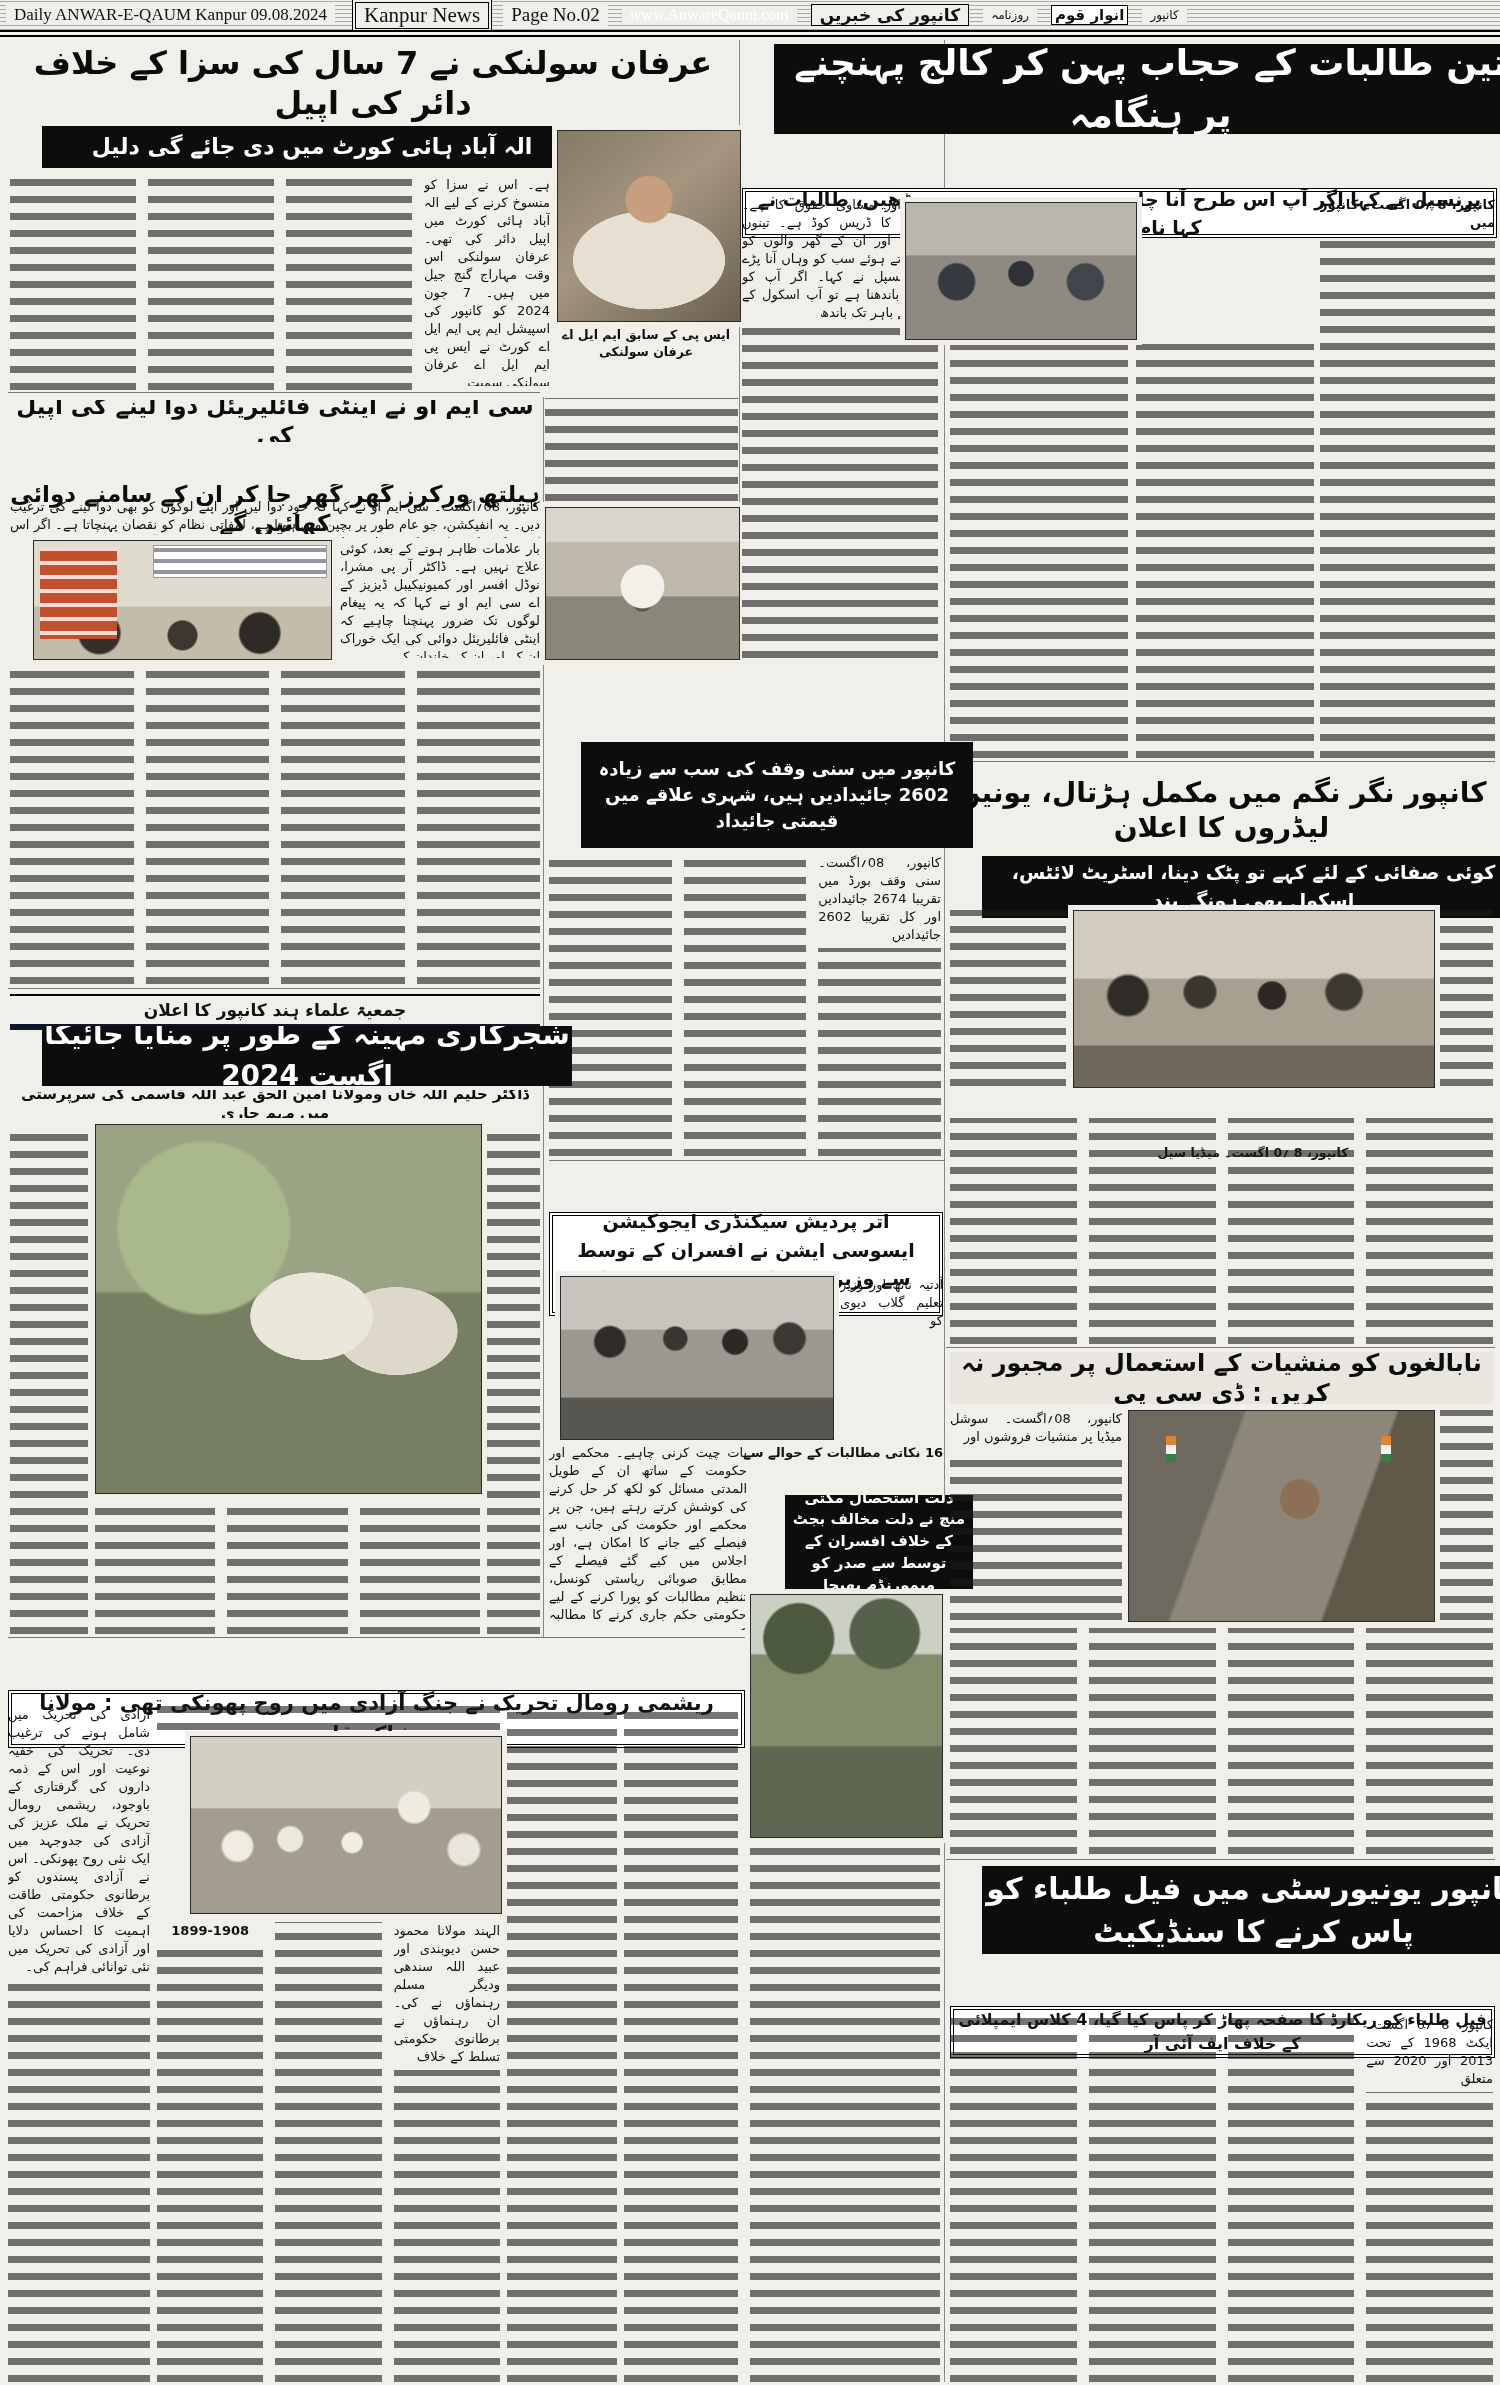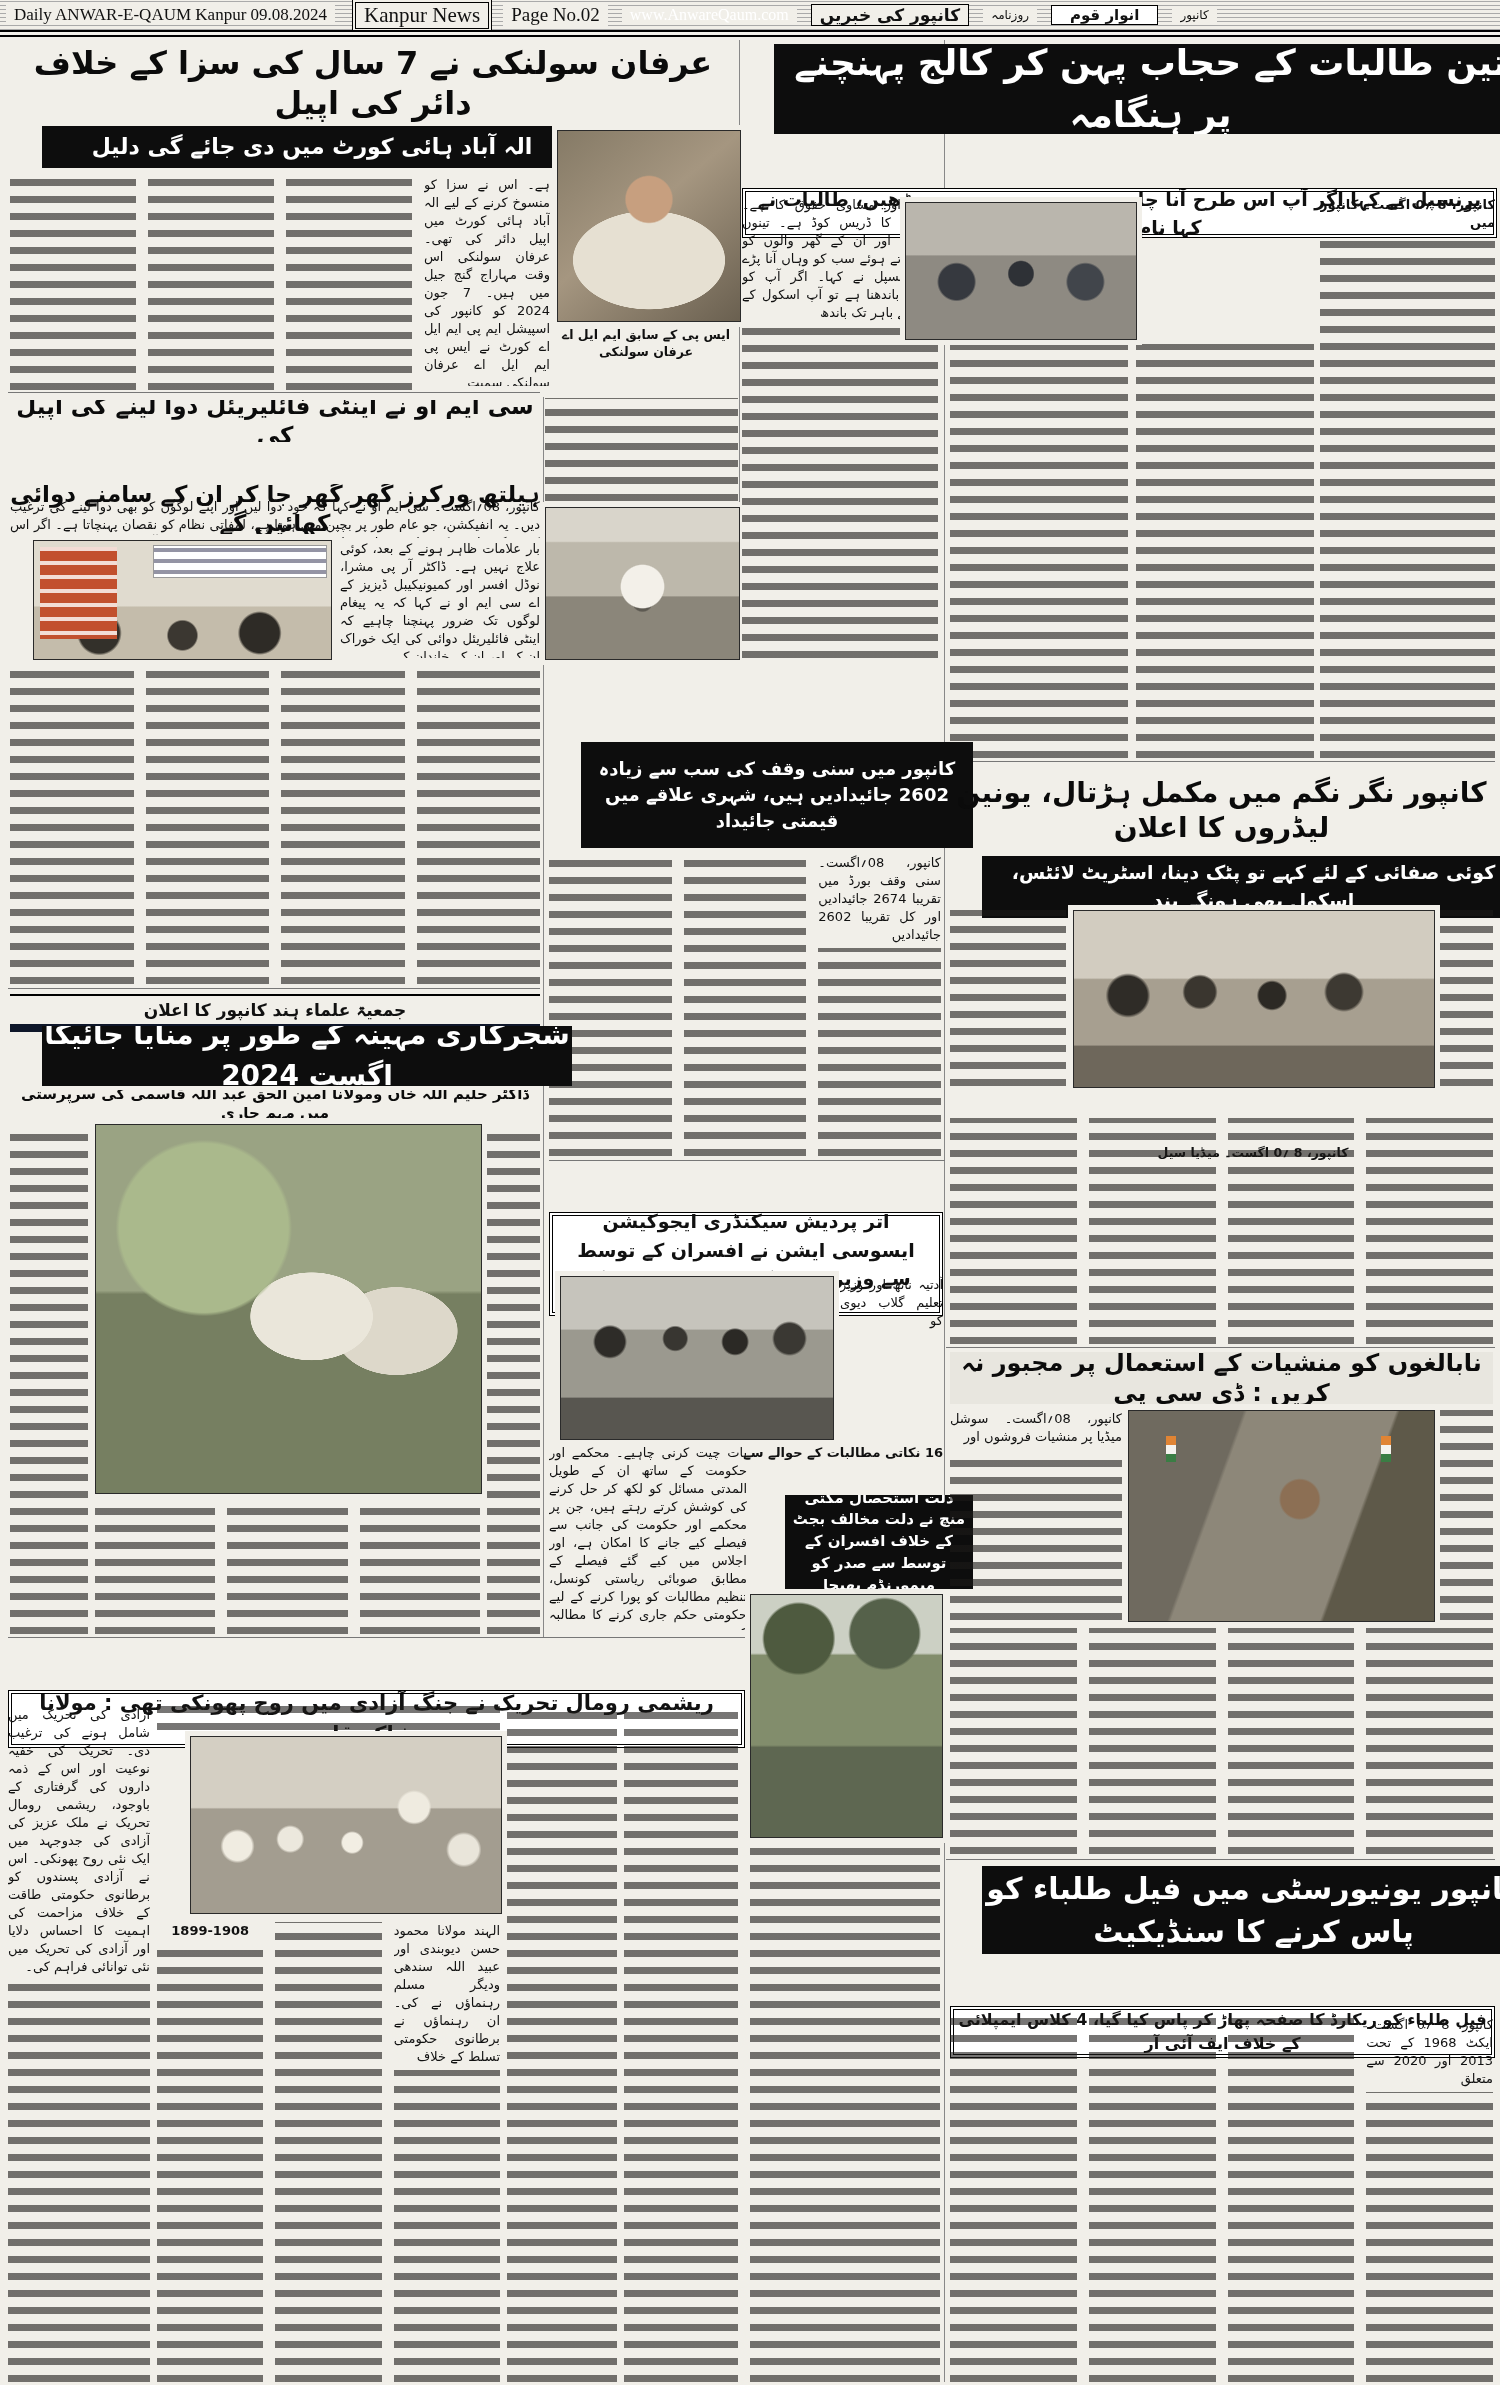--- a/index.html
+++ b/index.html
@@ -16,21 +16,21 @@
   .mbox{border:1px solid #000;box-shadow:0 0 0 2px #f1efe9,0 0 0 3px #000;background:#fff;padding:1px 26px;font-size:21px;}
   .mblack{background:#000;color:#fff;padding:3px 16px;font-size:16px;}
   .mubox{border:1px solid #000;background:#fff;padding:1px 14px;font-weight:bold;font-size:17px;}
   .rule2{background:transparent;border-top:2px solid #000;border-bottom:2px solid #000;height:3px;}
   .vrule{background:#888;width:1px;}
   .hrule{background:#777;height:1px;}
   
   .hl{font-weight:bold;color:#0b0b0b;display:flex;align-items:center;justify-content:center;text-align:center;overflow:hidden;line-height:1.25;}
   .blackbar{background:#0d0d0d;color:#fff;display:flex;align-items:center;justify-content:center;text-align:center;overflow:hidden;font-weight:bold;line-height:1.45;margin-left:32px;}
   .whitebox{background:#fff;border:1px solid #000;box-shadow:inset 0 0 0 2px #fff,inset 0 0 0 3px #000;display:flex;align-items:center;justify-content:center;text-align:center;font-weight:bold;overflow:hidden;line-height:1.5;margin-top:48px;}
-  .kickerbar{border-top:2px solid #000;border-bottom:8px solid #0f172a;display:flex;align-items:center;justify-content:center;font-weight:bold;overflow:hidden;}
+  .kickerbar{border-top:2px solid #000;border-bottom:6px solid #0f172a;display:flex;align-items:center;justify-content:center;font-weight:bold;overflow:hidden;}
   
   .cols{display:flex;gap:12px;}
   .fill{flex:1;background-image:repeating-linear-gradient(0deg,rgba(28,26,24,.6) 0 7px,rgba(28,26,24,0) 7px 17px);}
   .colstack{flex:1;display:flex;flex-direction:column;}
   .lead{font-size:13px;line-height:18px;text-align:justify;overflow:hidden;margin-bottom:4px;}
   .grow{flex:1;}
   .cap{font-weight:bold;font-size:12.5px;line-height:17px;text-align:center;overflow:hidden;}
   
   .ph{border:1px solid #2a2a2a;box-shadow:0 0 0 5px #f1efe9;overflow:hidden;}
   .ph-irfan{background:radial-gradient(circle at 50% 36%,#c79f7f 0 15%,transparent 16%),radial-gradient(ellipse 42% 26% at 50% 68%,#e6e0d2 0 99%,transparent 100%),linear-gradient(140deg,#857a66 0%,#a59680 45%,#6a6050 100%);}
@@ -55,21 +55,21 @@
 
 <div class="page">
 
   <div class="abs mast">
     <span class="seg serif" style="font-size:17px;">Daily ANWAR-E-QAUM Kanpur 09.08.2024</span>
     <span class="seg serif mbox" style="margin-left:6px;">Kanpur News</span>
     <span class="seg serif" style="font-size:19px;">Page No.02</span>
     <span class="seg serif mblack">www.AnwareQaum.com</span>
     <span class="seg u mubox">کانپور کی خبریں</span>
     <span class="seg u" style="font-size:12px;">روزنامہ</span>
-    <span class="seg u" style="font-size:15px;font-weight:bold;border:1px solid #000;padding:0 18px;background:#fff;">انوار قوم</span>
+    <span class="seg u" style="font-size:15px;font-weight:bold;border:1px solid #000;padding:0 3px;background:#fff;">انوار قوم</span>
     <span class="seg u" style="font-size:12px;">کانپور</span>
   </div>
   <div class="abs rule2" style="left:0;top:30px;width:1500px;"></div>
 
   <div class="abs vrule" style="left:739px;top:40px;height:620px;"></div>
   <div class="abs vrule" style="left:944px;top:40px;height:2342px;"></div>
   <div class="abs vrule" style="left:543px;top:397px;height:1240px;"></div>
   <div class="abs hrule" style="left:8px;top:392px;width:532px;"></div>
   <div class="abs hrule" style="left:8px;top:988px;width:532px;"></div>
   <div class="abs hrule" style="left:8px;top:1637px;width:932px;"></div>

